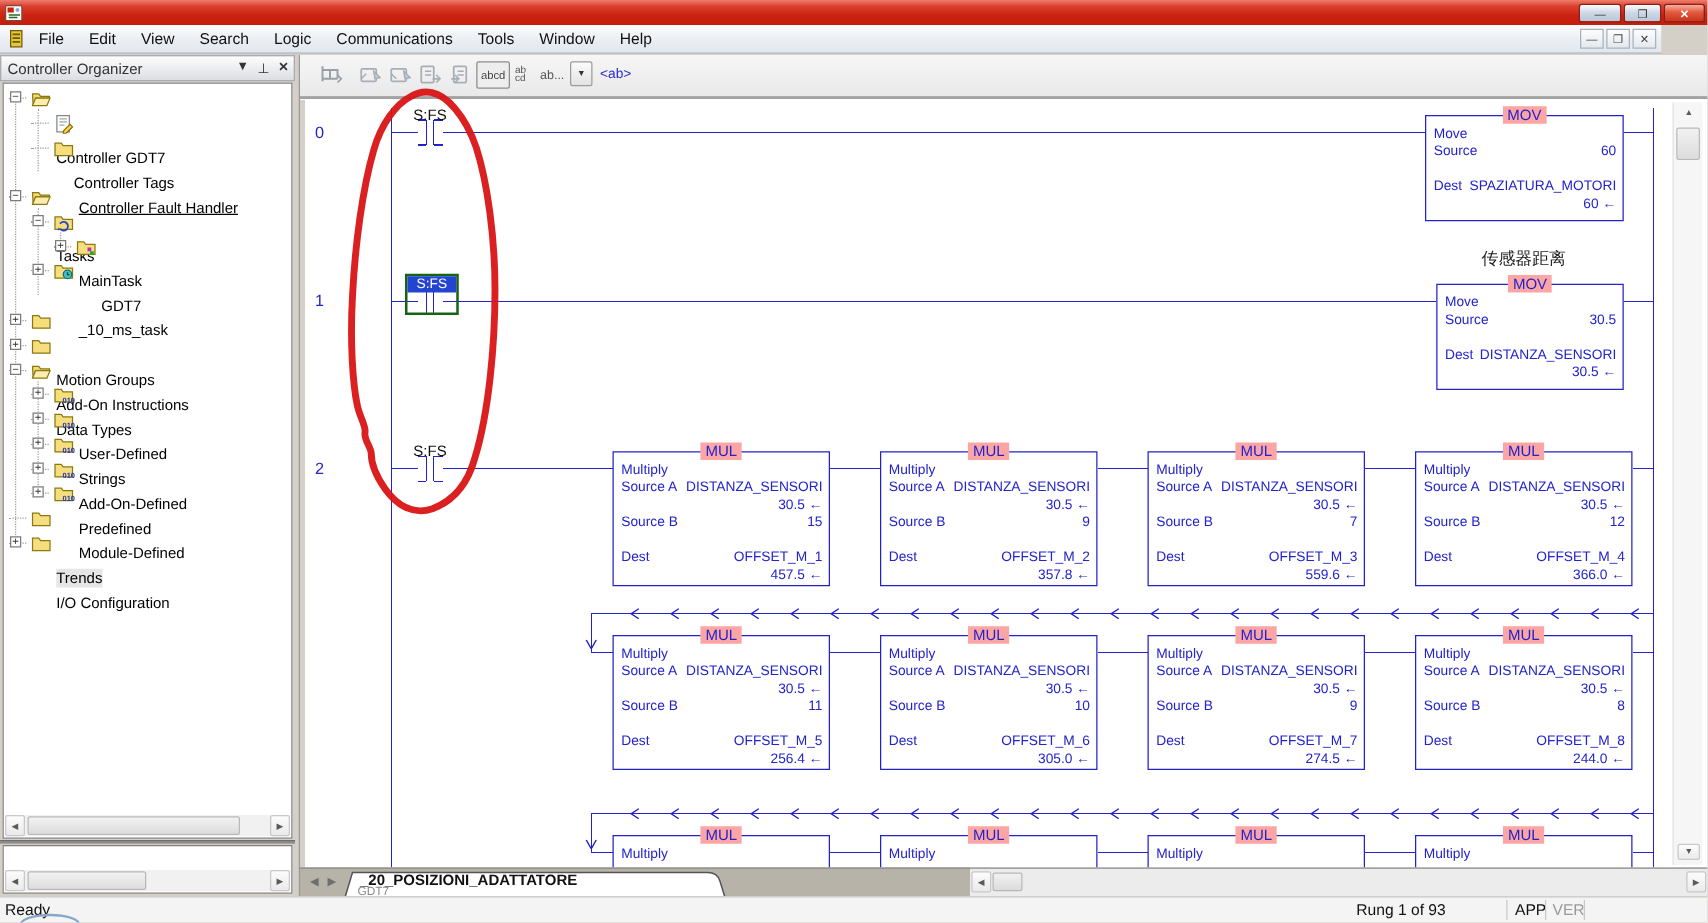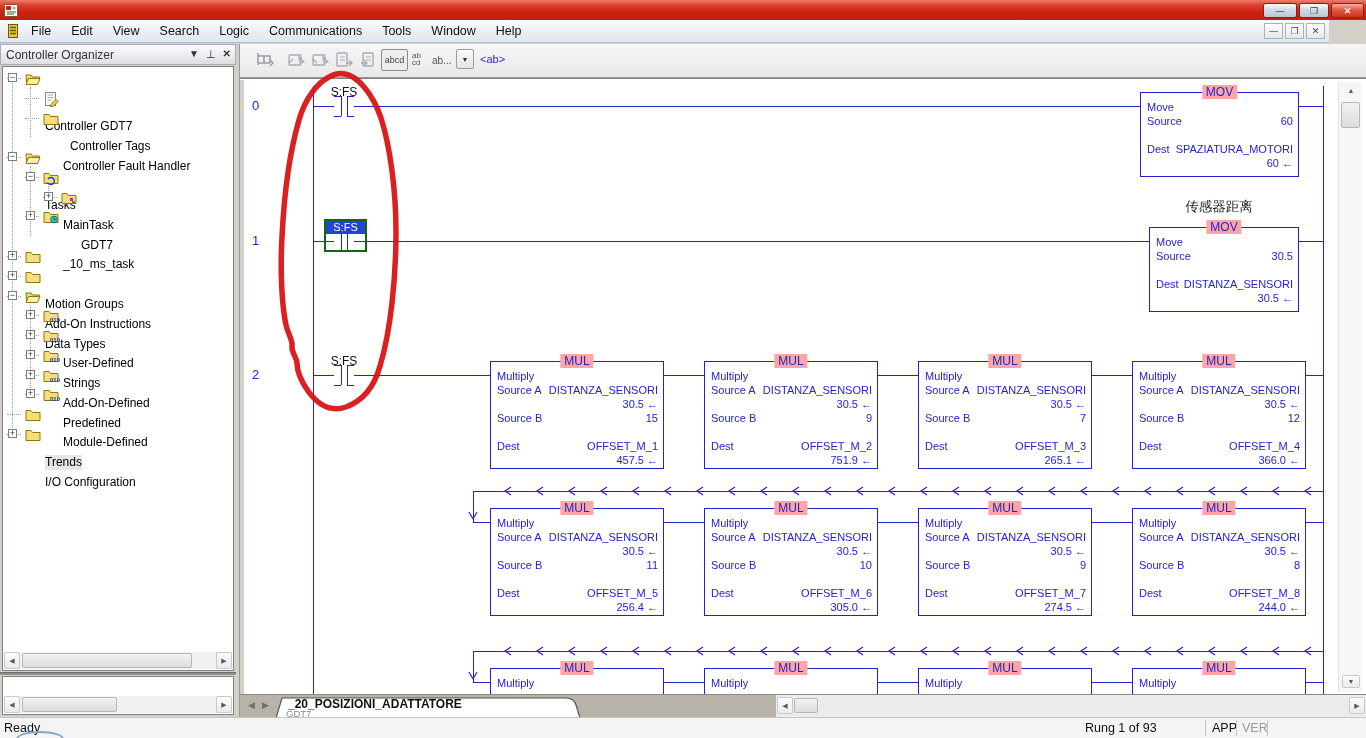--- a/index.html
+++ b/index.html
@@ -150,28 +150,28 @@
           </svg></span>
         <span class="tlabel" style="left: 42px;">Controller GDT7</span>
       </div>
       <div class="trow" style="top: 21.78px;">
         <div class="hdot" style="left: 22px; top: 9px; width: 14px;"></div>
         <span class="ticon" style="left: 40px;"><svg width="17" height="16" viewBox="0 0 17 16">
             <rect x="2.5" y="1.5" width="10" height="13" fill="#fff" stroke="#888"></rect>
             <path d="M4.5 4 h6 M4.5 6.5 h6 M4.5 9 h4" stroke="#9aa" stroke-width="1"></path>
             <path d="M8 13.5 l5 -5 2 2 -5 5 -2.4 0.4 z" fill="#f7d84a" stroke="#8a6a00"></path>
           </svg></span>
-        <span class="tlabel" style="left: 67px;">Controller Tags</span>
+        <span class="tlabel" style="left: 56px;">Controller Tags</span>
       </div>
       <div class="trow" style="top: 41.56px;">
         <div class="hdot" style="left: 22px; top: 9px; width: 14px;"></div>
         <span class="ticon" style="left: 40px;"><svg width="17" height="16" viewBox="0 0 17 16">
             <path d="M1 3.5 h5 l1.5 2 h7.5 v8 h-14 z" fill="#f6dd7d" stroke="#8a7a10"></path>
           </svg></span>
-        <span class="tlabel" style="left: 60px;">Controller Fault Handler</span>
+        <span class="tlabel" style="left: 60px; text-decoration: underline;">Controller Fault Handler</span>
       </div>
       <div class="trow" style="top: 81.12px;">
         <div class="hdot" style="left: 4px; top: 9px; width: 14px;"></div>
         <div class="texp" style="left: 5px;">−</div>
         <span class="ticon" style="left: 22px;"><svg width="17" height="16" viewBox="0 0 17 16">
             <path d="M1 4 h5 l1.5 2 h7 v1.5 h-11 l-2 5.5 z" fill="#f2d875" stroke="#8a7a10"></path>
             <path d="M3.5 7.5 h11.5 l-2.5 6 h-11.5 z" fill="#fcecb0" stroke="#8a7a10"></path>
           </svg></span>
         <span class="tlabel" style="left: 42px;">Tasks</span>
       </div>
@@ -427,21 +427,21 @@
       </div>
       <div class="br" style="top:49px">
         <span class="l">Source B</span>
         <span class="r">9</span>
       </div>
       <div class="br" style="top:77px">
         <span class="l">Dest</span>
         <span class="r">OFFSET_M_2</span>
       </div>
       <div class="br" style="top:91px">
-        <span class="r"><span>751.9</span> <span>←</span></span>
+        <span class="r"><span>357.8</span> <span>←</span></span>
       </div>
     </div>
     <div class="block" style="left: 674px; top: 281px; width: 174px; height: 108px;">
       <span class="btitle">MUL</span>
       <div class="br" style="top:7px">
         <span class="l">Multiply</span>
       </div>
       <div class="br" style="top:21px">
         <span class="l">Source A</span>
         <span class="r">DISTANZA_SENSORI</span>
@@ -451,21 +451,21 @@
       </div>
       <div class="br" style="top:49px">
         <span class="l">Source B</span>
         <span class="r">7</span>
       </div>
       <div class="br" style="top:77px">
         <span class="l">Dest</span>
         <span class="r">OFFSET_M_3</span>
       </div>
       <div class="br" style="top:91px">
-        <span class="r"><span>265.1</span> <span>←</span></span>
+        <span class="r"><span>559.6</span> <span>←</span></span>
       </div>
     </div>
     <div class="block" style="left: 888px; top: 281px; width: 174px; height: 108px;">
       <span class="btitle">MUL</span>
       <div class="br" style="top:7px">
         <span class="l">Multiply</span>
       </div>
       <div class="br" style="top:21px">
         <span class="l">Source A</span>
         <span class="r">DISTANZA_SENSORI</span>

